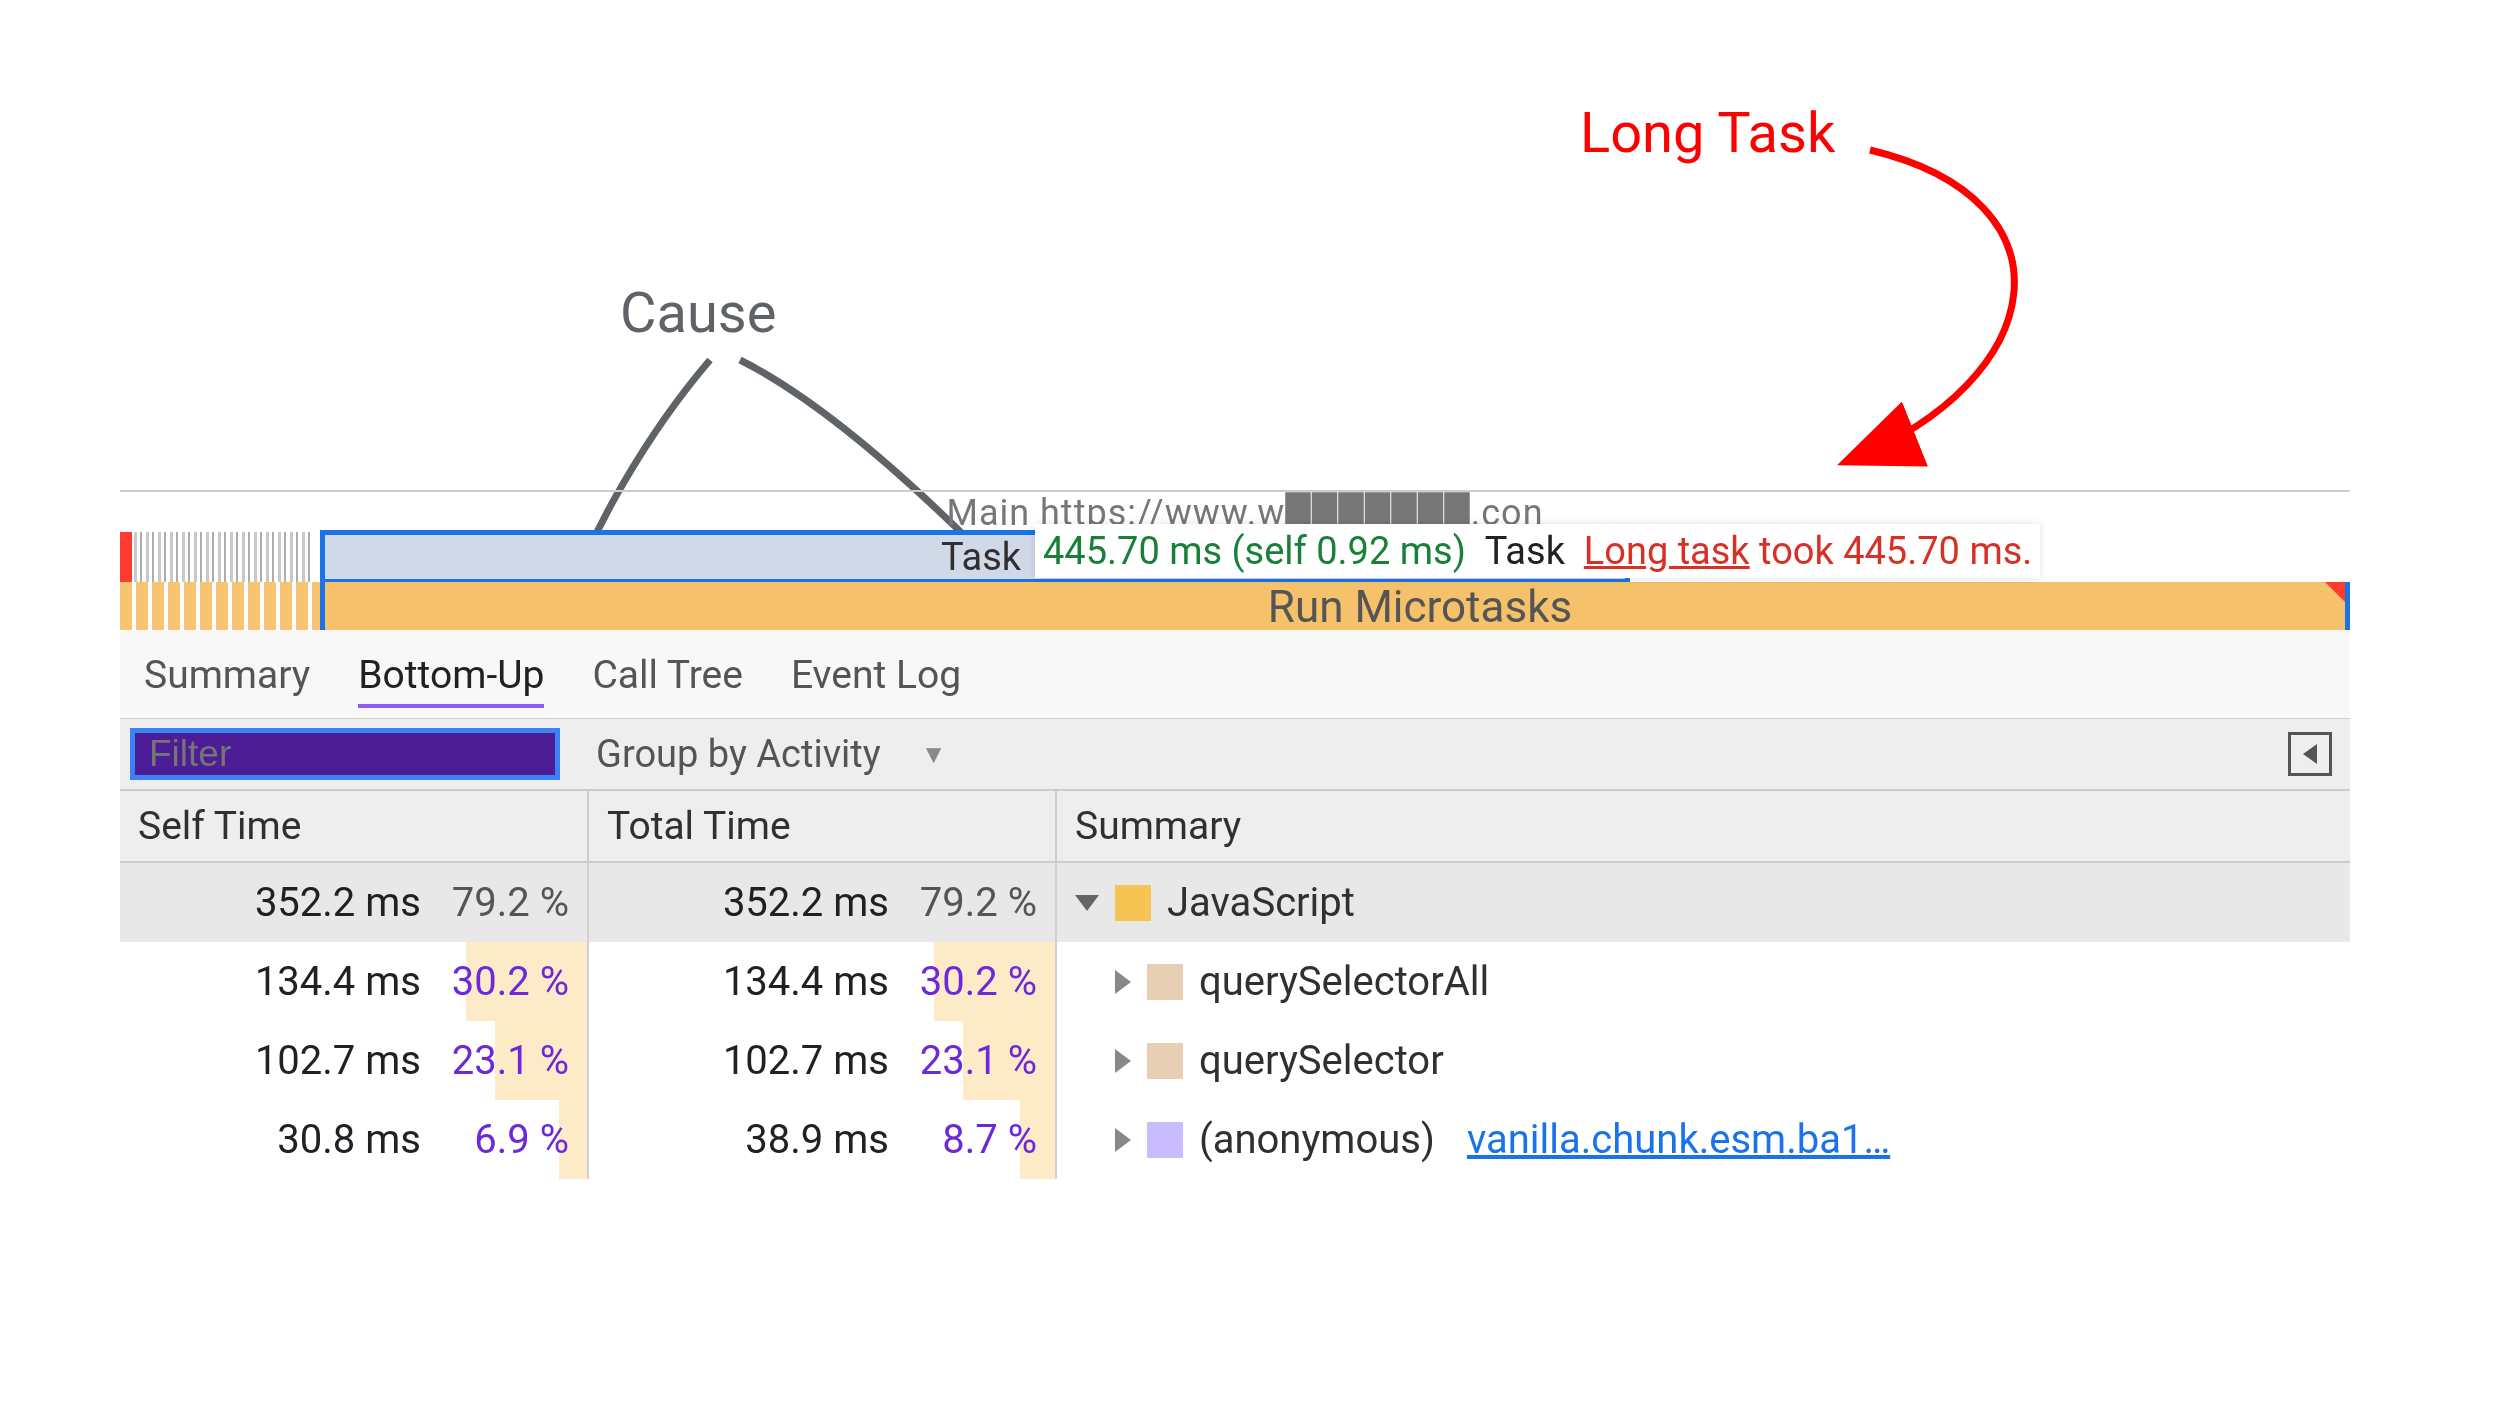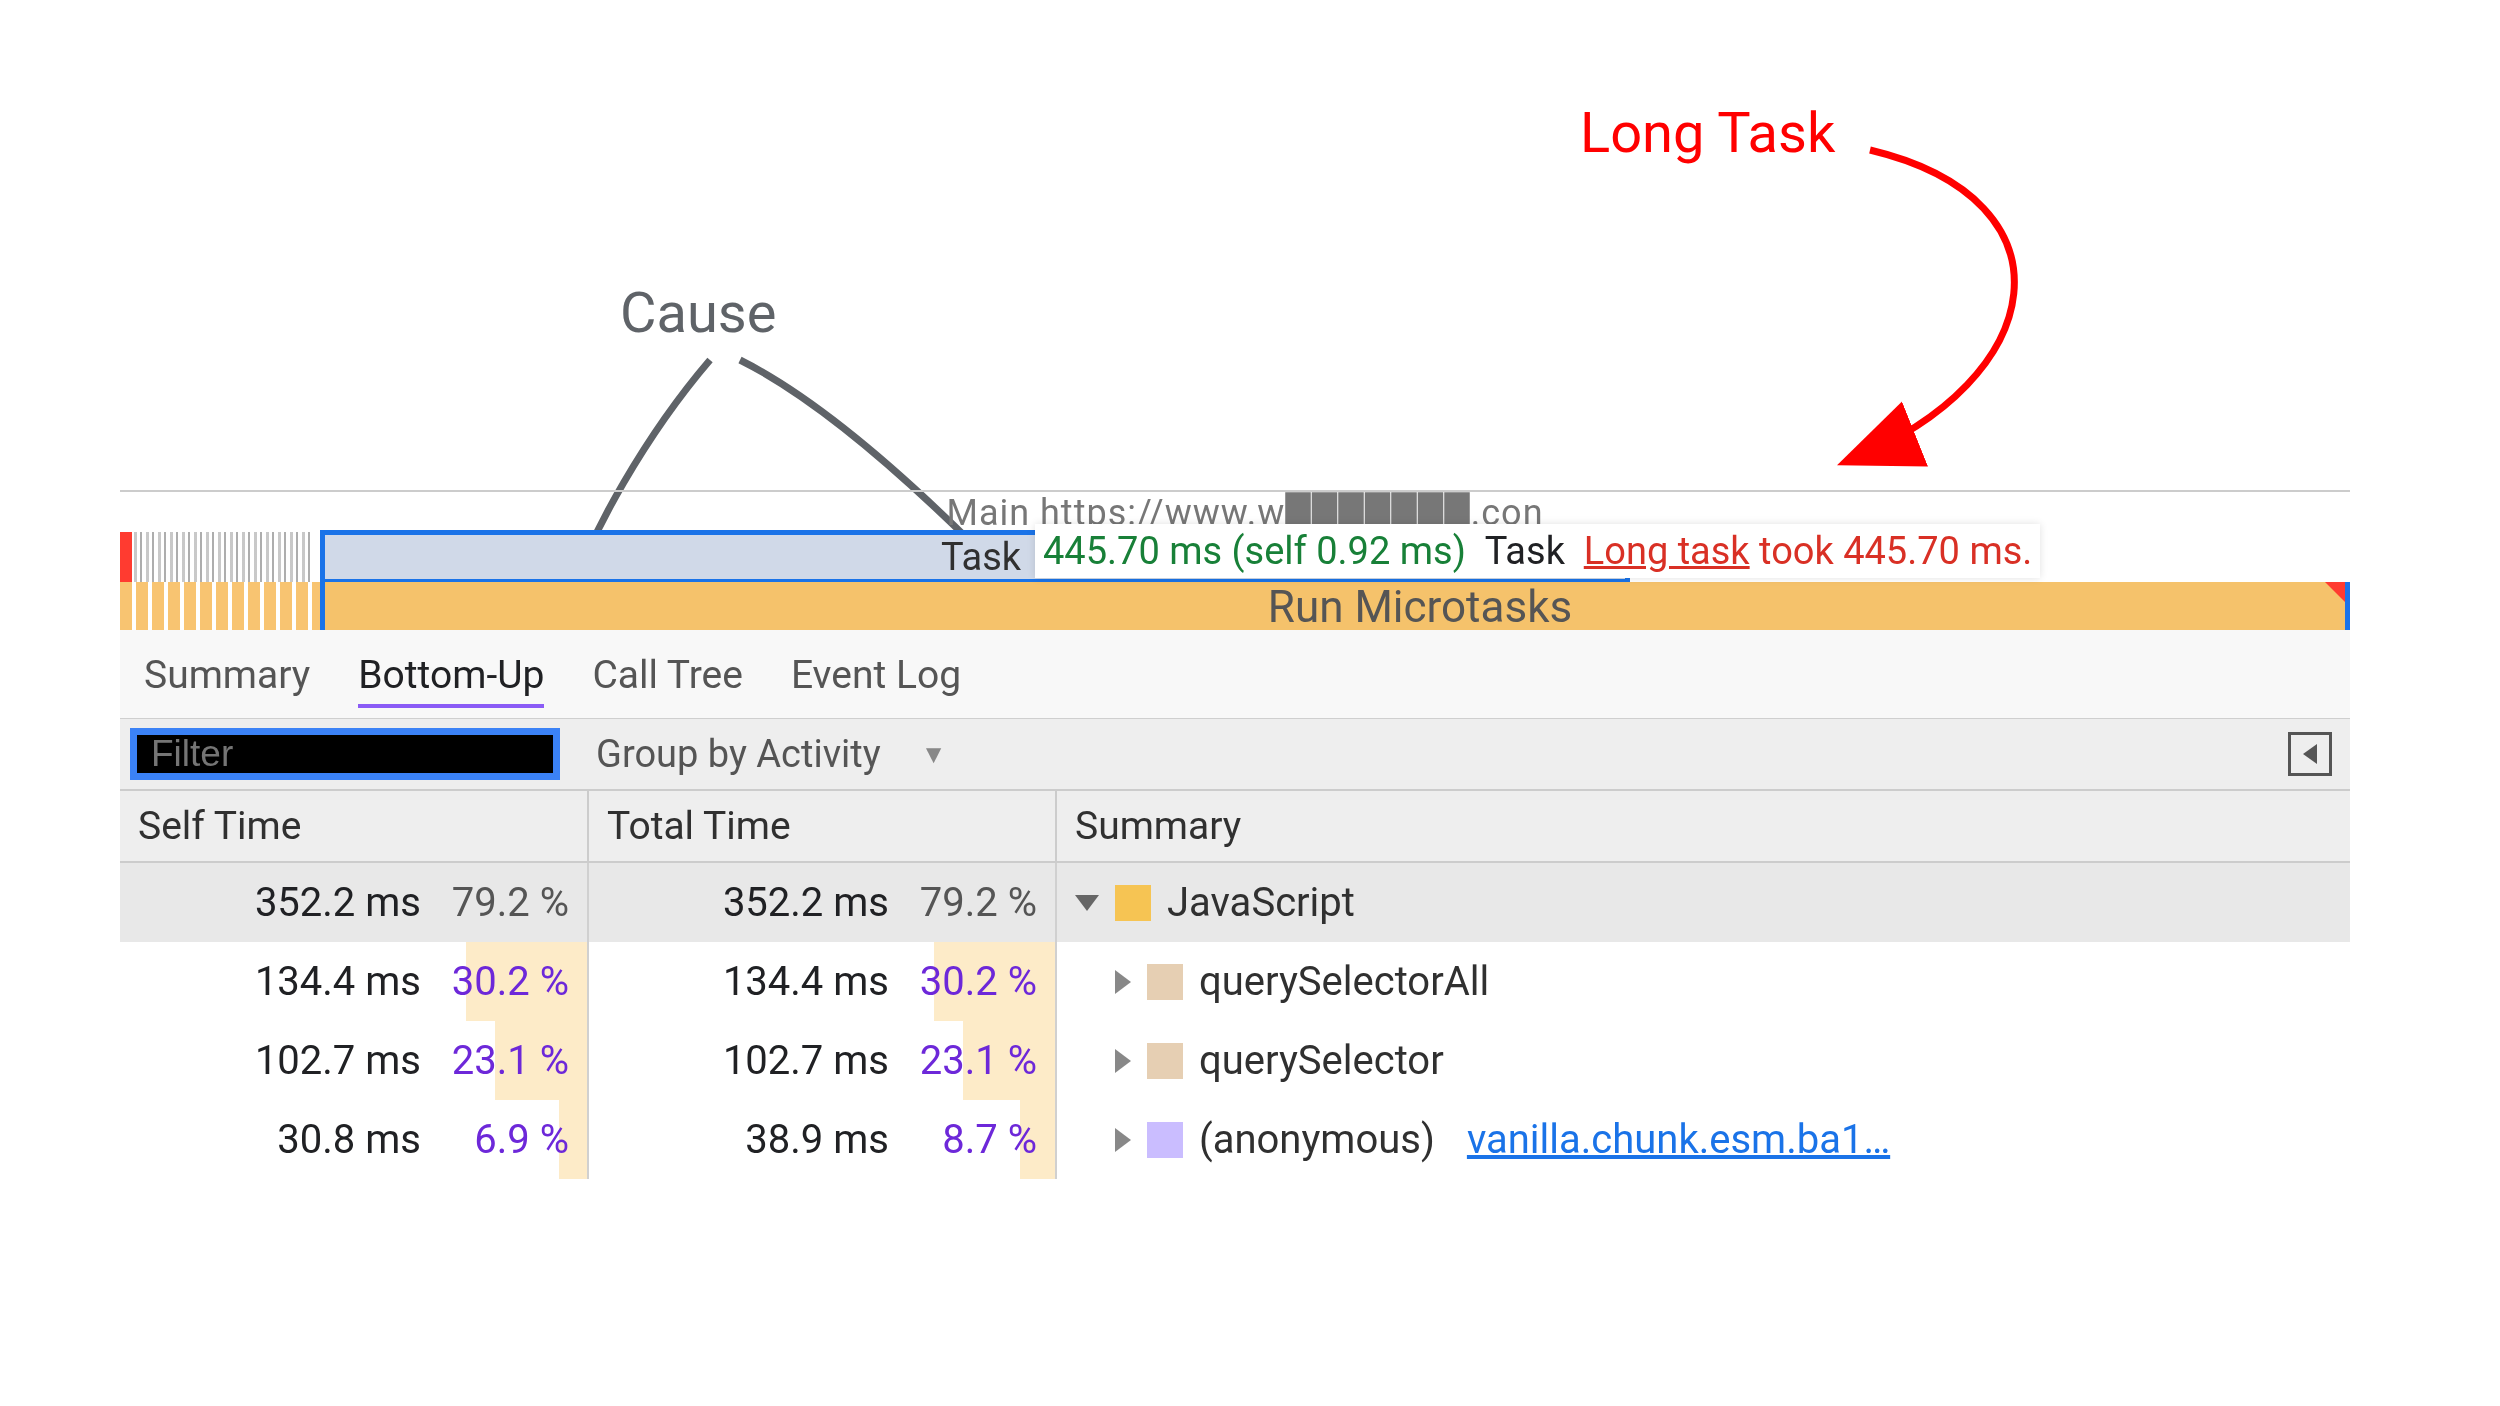--- a/index.html
+++ b/index.html
@@ -165,22 +165,22 @@
     align-items: center;
     background: #eee;
     border-bottom: 2px solid #ccc;
     height: 72px;
     padding-left: 10px;
     padding-right: 18px;
   }
   .filter-input {
     width: 430px;
     height: 52px;
-    border: 7px solid #3b82f6;
-    background: #000000;
+    border: 5px solid #3b82f6;
+    background: #4c1d95;
     font-size: 37px;
     color: #888;
     padding: 0 14px;
   }
   .group-label {
     margin-left: 36px;
     font-size: 38px;
     color: #555;
   }
   .group-chev {

